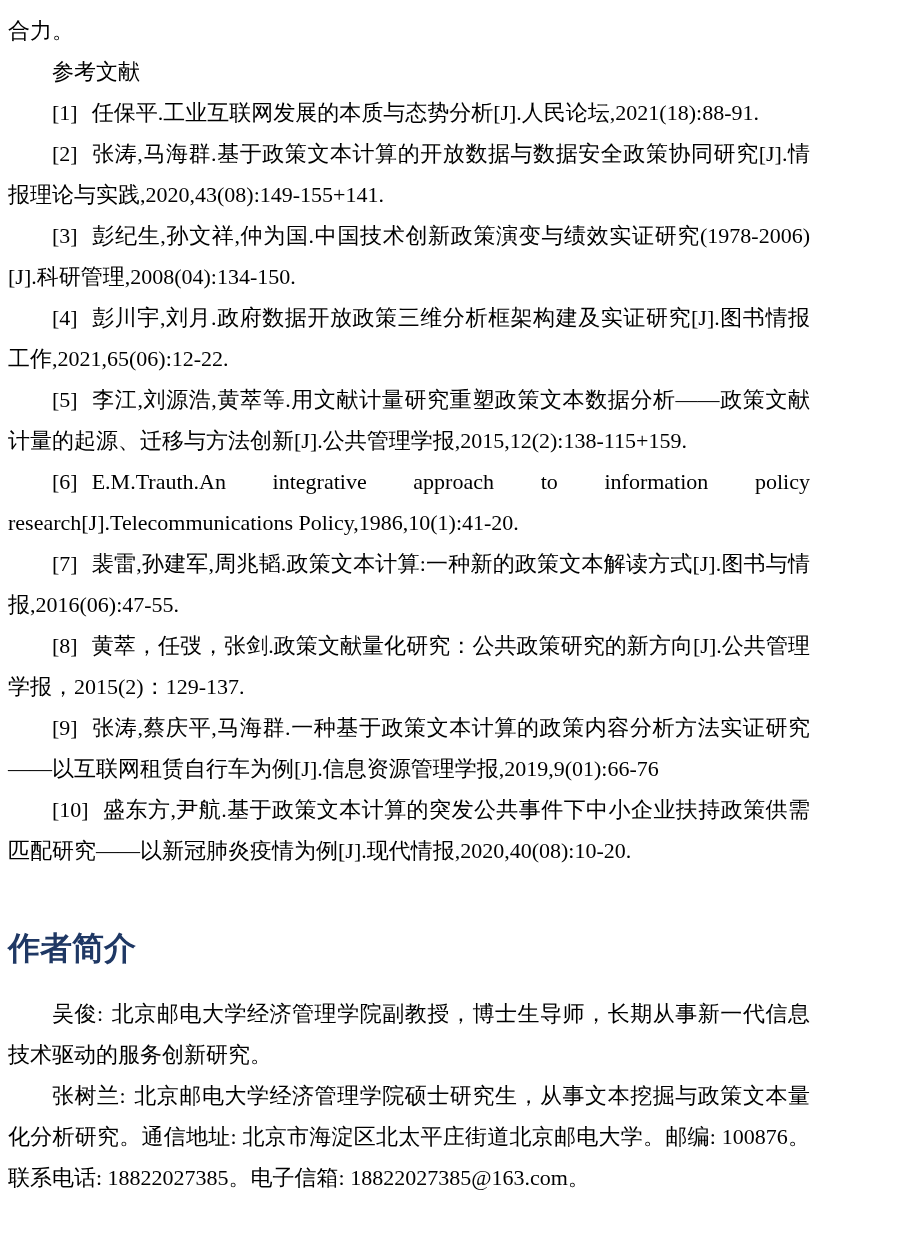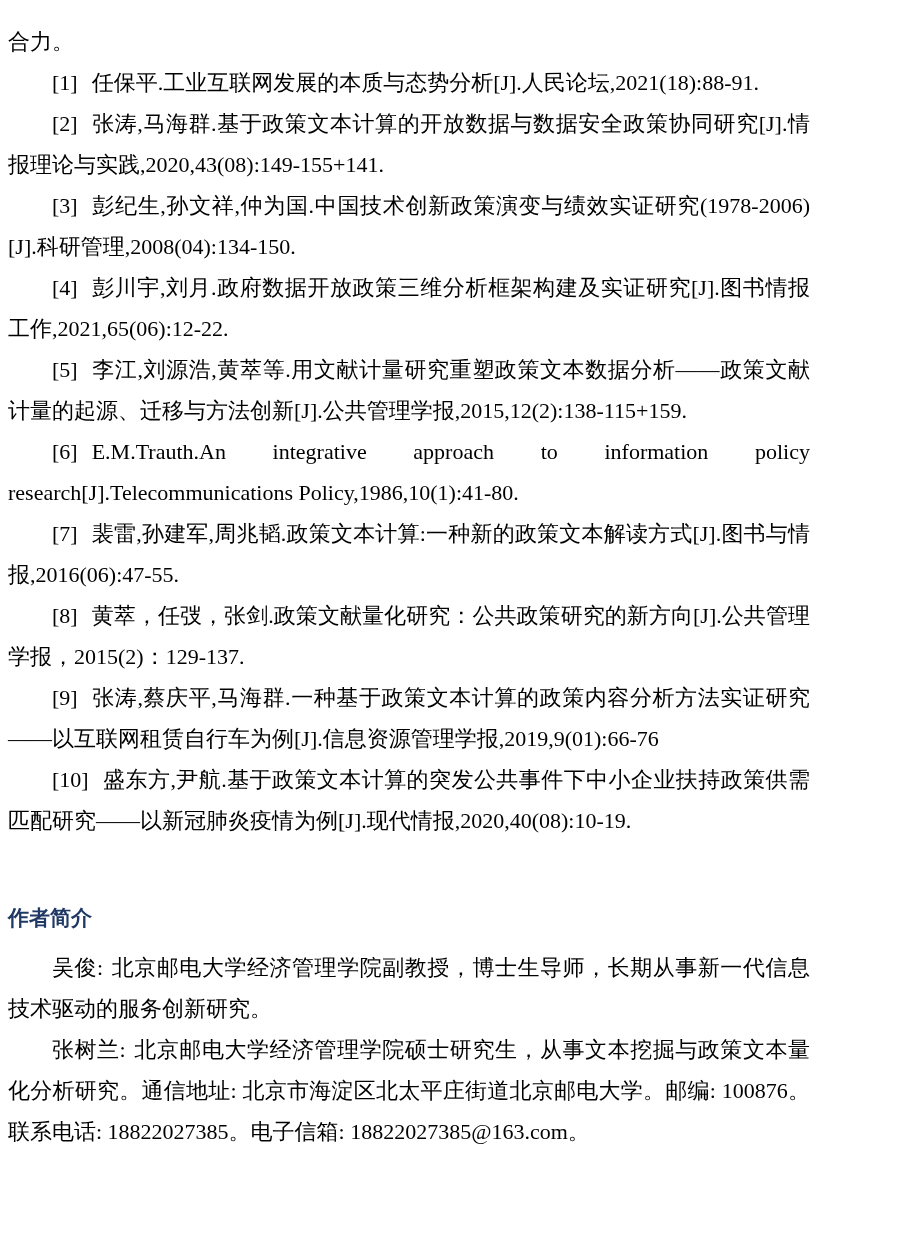--- a/index.html
+++ b/index.html
@@ -6,61 +6,62 @@
   body {
     width: 900px;
     height: 1238px;
     background: #ffffff;
     overflow: hidden;
   }
   .page {
     box-sizing: border-box;
     width: 820px;
     height: 1238px;
-    padding: 21px 10px 0 8px;
+    padding: 10px 10px 0 8px;
     font-family: "Liberation Serif", "DejaVu Serif", serif;
     font-size: 22px;
     line-height: 41px;
     color: #000000;
   }
   p { margin: 0; text-align: justify; }
   .no-indent { text-indent: 0; }
   .indent { text-indent: 44px; }
   .ref { text-indent: 44px; }
   .ref-label { padding-right: 14px; }
   .author-heading {
     font-family: "Liberation Sans", "DejaVu Sans", sans-serif;
-    font-size: 21px;
+    font-size: 32px;
     line-height: 30px;
     font-weight: bold;
-    margin: 62px 0 14px 0;
+    margin: 62px 0 30px 0;
     text-align: left;
   }
   .bio { text-indent: 44px; }
   .bio-name { font-weight: normal; padding-right: 8px; }
 </style>
 </head>
 <body style="background: rgb(255, 255, 255);">
 
 <div class="page" style="color: rgb(0, 0, 0);">
 
   <p class="no-indent">合力。</p>
 
+  <p class="indent">参考文献</p>
 
   <div id="references-list">
       <p class="ref"><span class="ref-label">[1]</span><span>任保平.工业互联网发展的本质与态势分析[J].人民论坛,2021(18):88-91.</span></p>
       <p class="ref"><span class="ref-label">[2]</span><span>张涛,马海群.基于政策文本计算的开放数据与数据安全政策协同研究[J].情报理论与实践,2020,43(08):149-155+141.</span></p>
       <p class="ref"><span class="ref-label">[3]</span><span>彭纪生,孙文祥,仲为国.中国技术创新政策演变与绩效实证研究(1978-2006)[J].科研管理,2008(04):134-150.</span></p>
       <p class="ref"><span class="ref-label">[4]</span><span>彭川宇,刘月.政府数据开放政策三维分析框架构建及实证研究[J].图书情报工作,2021,65(06):12-22.</span></p>
       <p class="ref"><span class="ref-label">[5]</span><span>李江,刘源浩,黄萃等.用文献计量研究重塑政策文本数据分析——政策文献计量的起源、迁移与方法创新[J].公共管理学报,2015,12(2):138-115+159.</span></p>
-      <p class="ref"><span class="ref-label">[6]</span><span>E.M.Trauth.An integrative approach to information policy research[J].Telecommunications Policy,1986,10(1):41-80.</span></p>
+      <p class="ref"><span class="ref-label">[6]</span><span>E.M.Trauth.An integrative approach to information policy research[J].Telecommunications Policy,1986,10(1):41-20.</span></p>
       <p class="ref"><span class="ref-label">[7]</span><span>裴雷,孙建军,周兆韬.政策文本计算:一种新的政策文本解读方式[J].图书与情报,2016(06):47-55.</span></p>
       <p class="ref"><span class="ref-label">[8]</span><span>黄萃，任弢，张剑.政策文献量化研究：公共政策研究的新方向[J].公共管理学报，2015(2)：129-137.</span></p>
       <p class="ref"><span class="ref-label">[9]</span><span>张涛,蔡庆平,马海群.一种基于政策文本计算的政策内容分析方法实证研究——以互联网租赁自行车为例[J].信息资源管理学报,2019,9(01):66-76</span></p>
-      <p class="ref"><span class="ref-label">[10]</span><span>盛东方,尹航.基于政策文本计算的突发公共事件下中小企业扶持政策供需匹配研究——以新冠肺炎疫情为例[J].现代情报,2020,40(08):10-19.</span></p>
+      <p class="ref"><span class="ref-label">[10]</span><span>盛东方,尹航.基于政策文本计算的突发公共事件下中小企业扶持政策供需匹配研究——以新冠肺炎疫情为例[J].现代情报,2020,40(08):10-20.</span></p>
     </div>
 
   <h2 class="author-heading" style="color: rgb(31, 56, 100);">作者简介</h2>
 
   <div id="author-bios">
       <p class="bio"><b class="bio-name">吴俊:</b><span>北京邮电大学经济管理学院副教授，博士生导师，长期从事新一代信息技术驱动的服务创新研究。</span></p>
       <p class="bio"><b class="bio-name">张树兰:</b><span>北京邮电大学经济管理学院硕士研究生，从事文本挖掘与政策文本量化分析研究。通信地址: 北京市海淀区北太平庄街道北京邮电大学。邮编: 100876。联系电话: 18822027385。电子信箱: 18822027385@163.com。</span></p>
     </div>
 
 </div>

